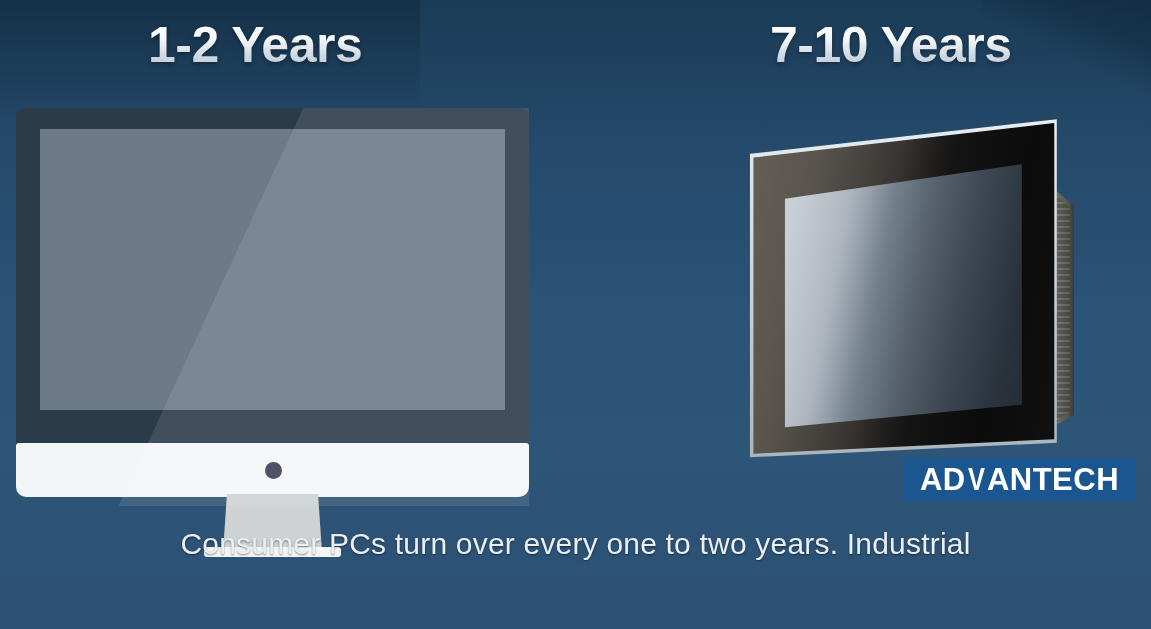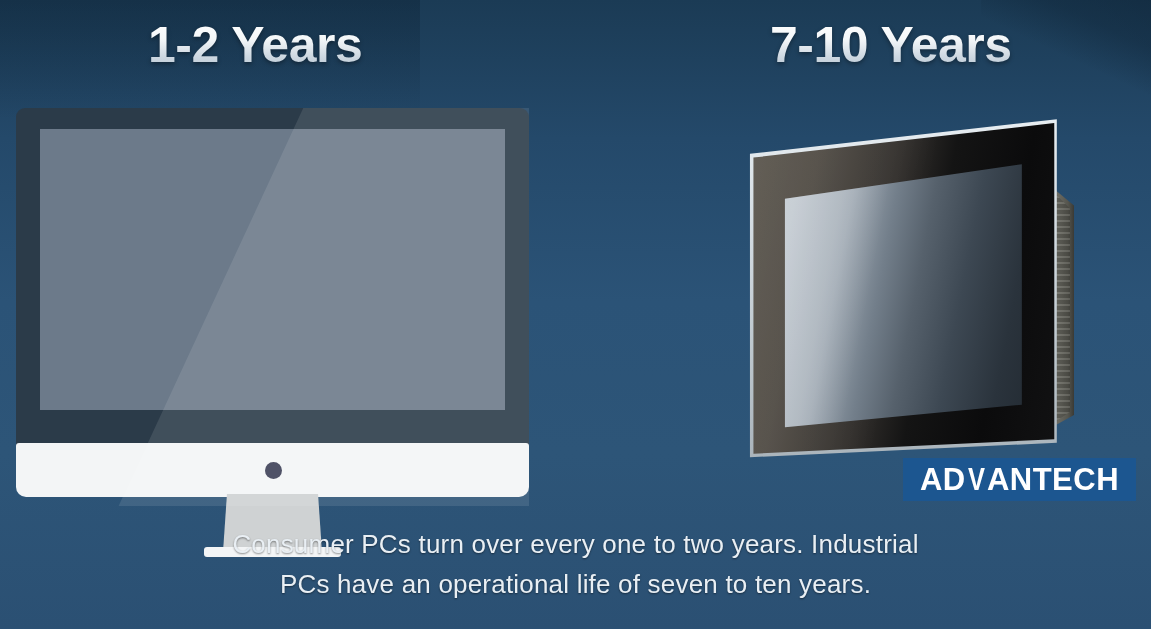--- a/index.html
+++ b/index.html
@@ -211,21 +211,21 @@
   }
 
   
   #caption {
     position: absolute;
     left: 0;
     top: 524px;
     width: 1151px;
     text-align: center;
     color: #e9eff4;
-    font-size: 26px;
+    font-size: 30px;
     line-height: 40px;
     letter-spacing: 0.2px;
     text-shadow: 0 1px 2px rgba(0,0,0,0.45);
   }
   #caption .cap-line { display: block; white-space: nowrap; }
 </style>
 </head>
 <body>
 
 <div id="stage">
@@ -255,16 +255,15 @@
     <div class="ipc-screen"></div>
     <div class="ipc-screen-gloss"></div>
   </div>
 
   <div id="advantech-logo">
     <span class="logo-text"><span>AD</span><span class="v-glyph">V</span><span>ANTECH</span></span>
   </div>
 
   <div id="caption">
     <span class="cap-line">Consumer PCs turn over every one to two years. Industrial</span>
-    <span class="cap-line">PCs have an operational life of seven to ten years.</span>
   </div>
 
 </div>
 
 </body></html>

